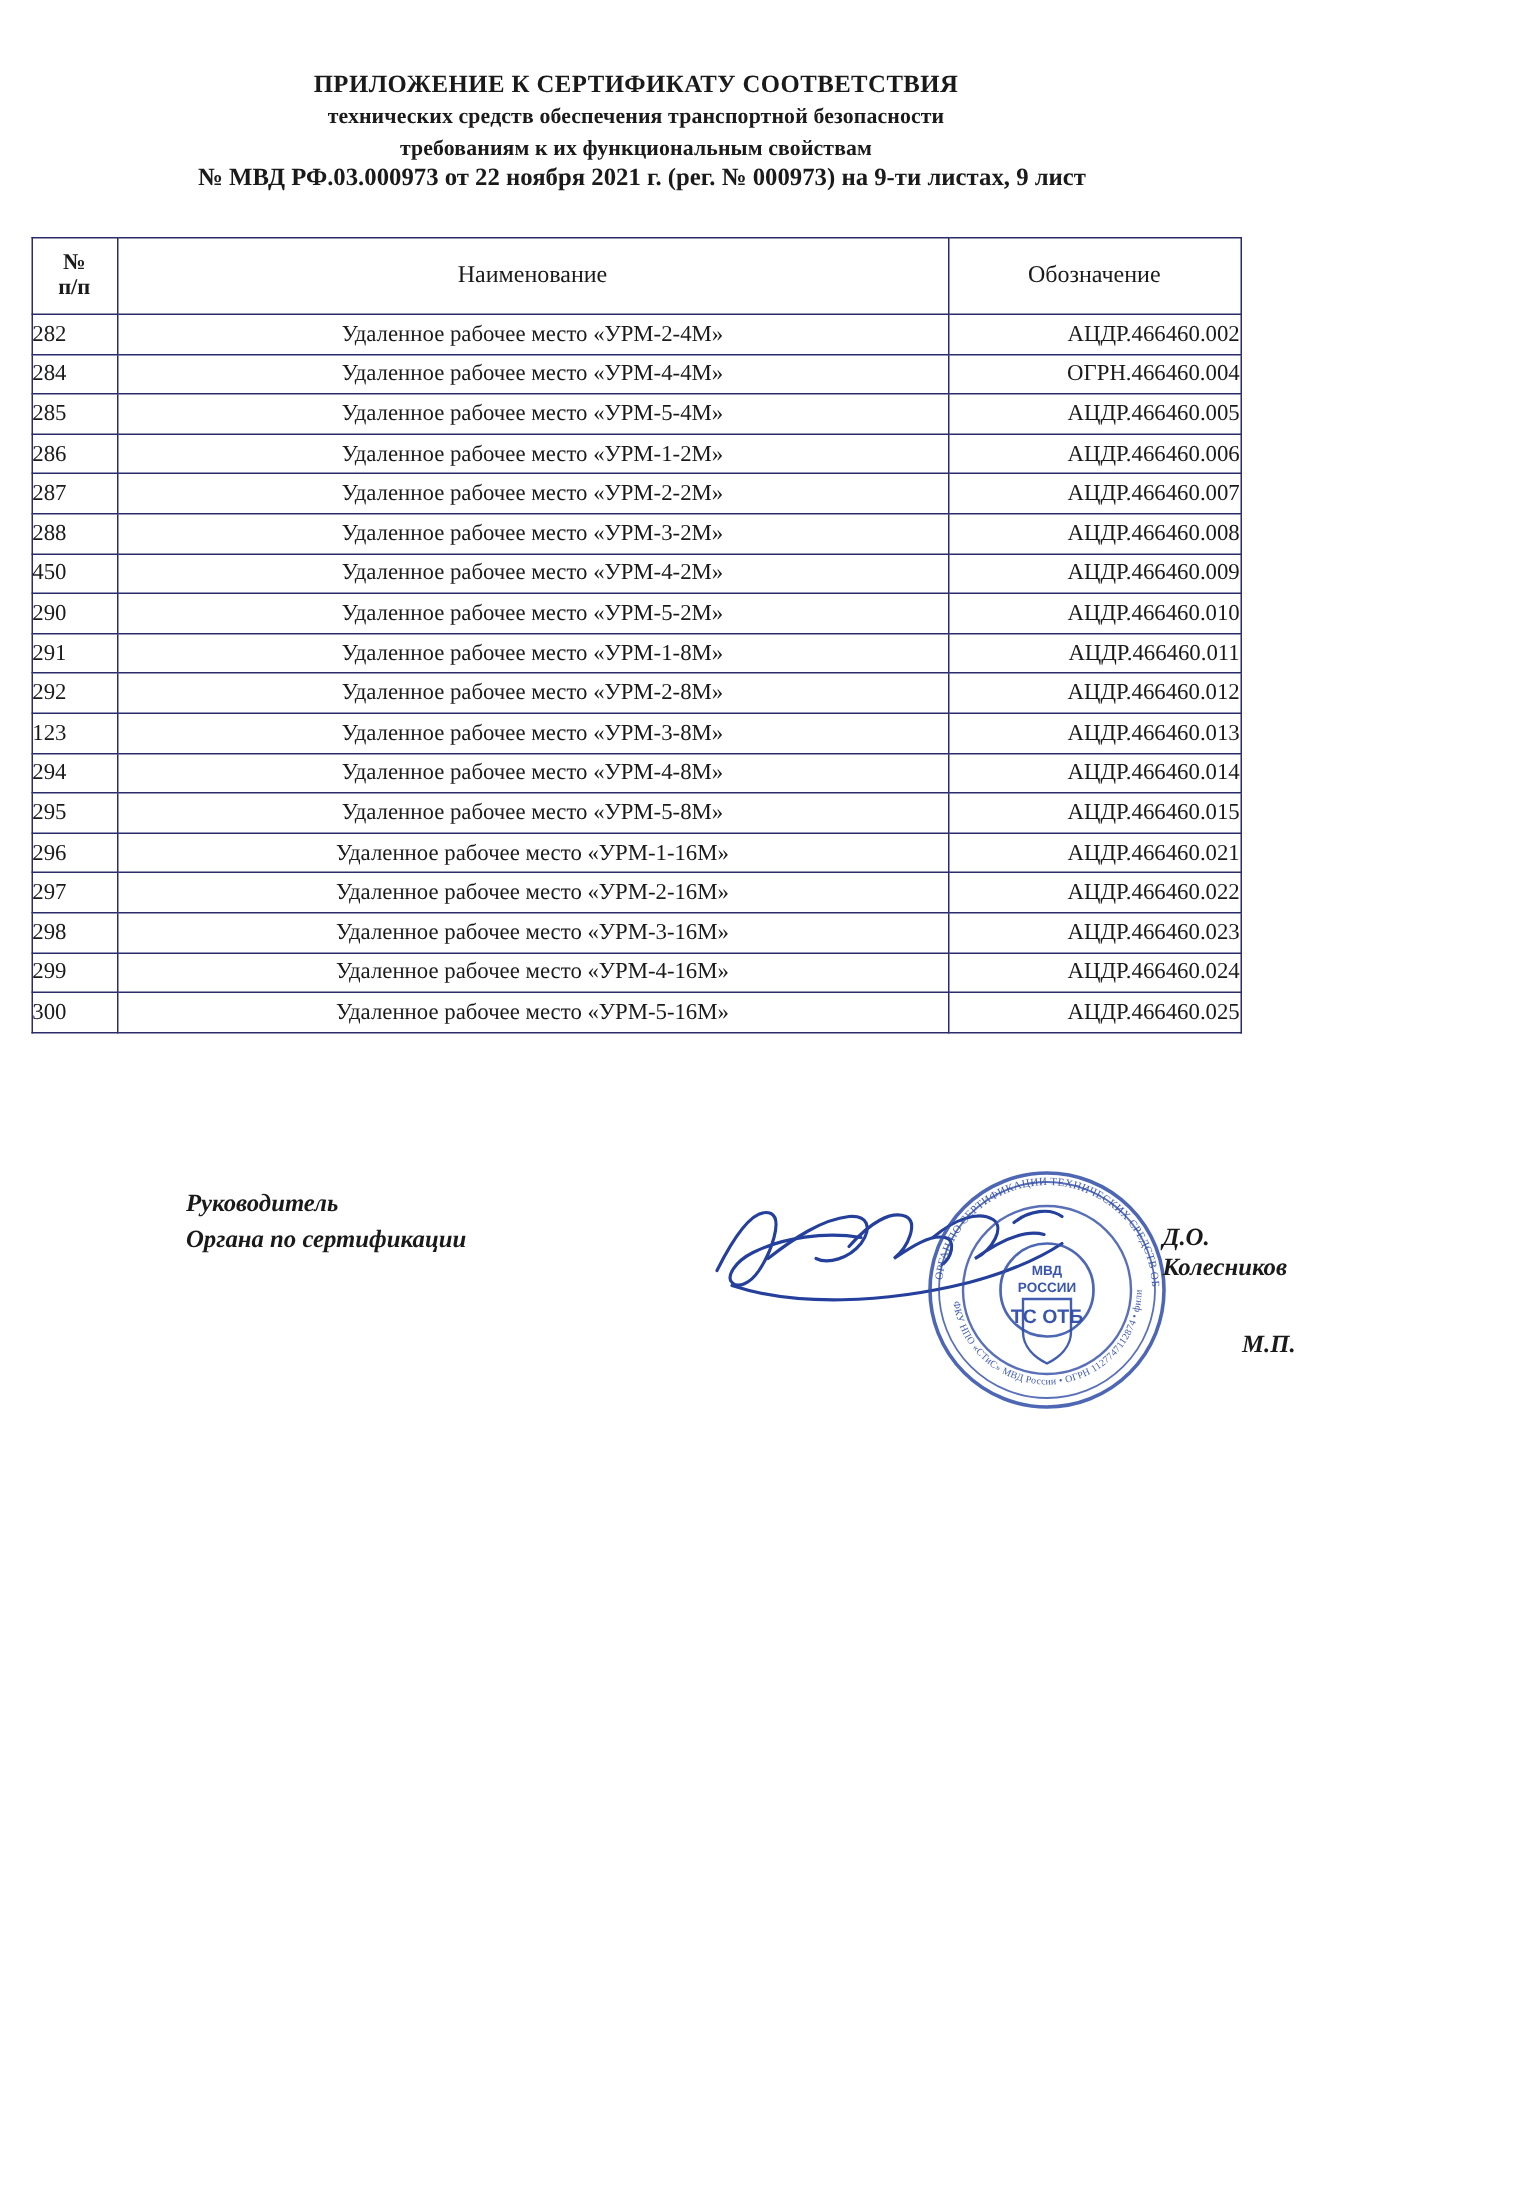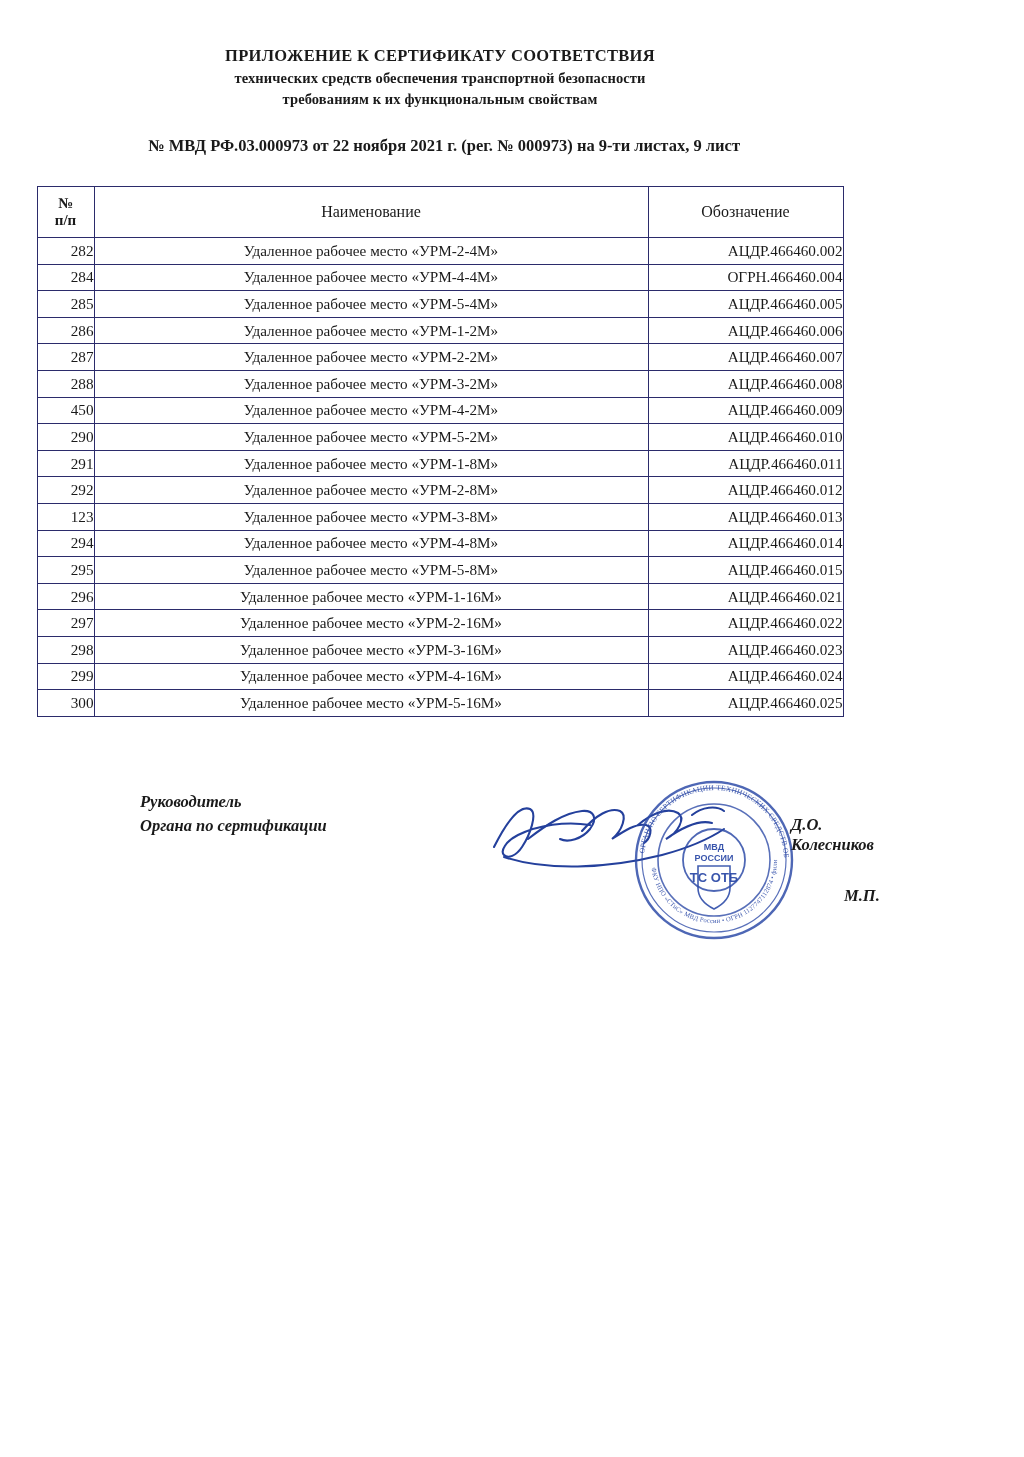--- a/index.html
+++ b/index.html
@@ -10,21 +10,21 @@
   body {
     width: 1024px;
     height: 1457px;
     position: relative;
     font-family: "Liberation Serif", serif;
     color: #1a1a1a;
     overflow: hidden;
   }
   .page {
     position: absolute;
-    left: 16px;
+    left: 0;
     top: 0;
     width: 848px;
     height: 1457px;
   }
   .header {
     text-align: center;
     margin-top: 46px;
   }
   .header .line1 {
     font-weight: bold;
@@ -32,21 +32,20 @@
     letter-spacing: 0.3px;
   }
   .header .line2,
   .header .line3 {
     font-weight: bold;
     font-size: 14.5px;
     margin-top: 4px;
     letter-spacing: 0.1px;
   }
   .cert-line {
-    margin-top: 28px;
     text-align: center;
     font-weight: bold;
     font-size: 16.5px;
     padding-left: 8px;
   }
   table.reg {
     border-collapse: collapse;
     margin: 30px auto 0 auto;
     width: 806px;
     table-layout: fixed;
@@ -66,21 +65,21 @@
   }
   table.reg th.num-head {
     line-height: 1.15;
     font-weight: bold;
     font-size: 15px;
   }
   col.c-num { width: 57px; }
   col.c-name { width: 554px; }
   col.c-desig { width: 195px; }
   td.num {
-    text-align: right;
+    text-align: left;
     height: 25.6px;
     vertical-align: middle;
   }
   td.name {
     padding-left: 9px;
     height: 25.6px;
     vertical-align: middle;
     white-space: nowrap;
     text-align: center;
   }

